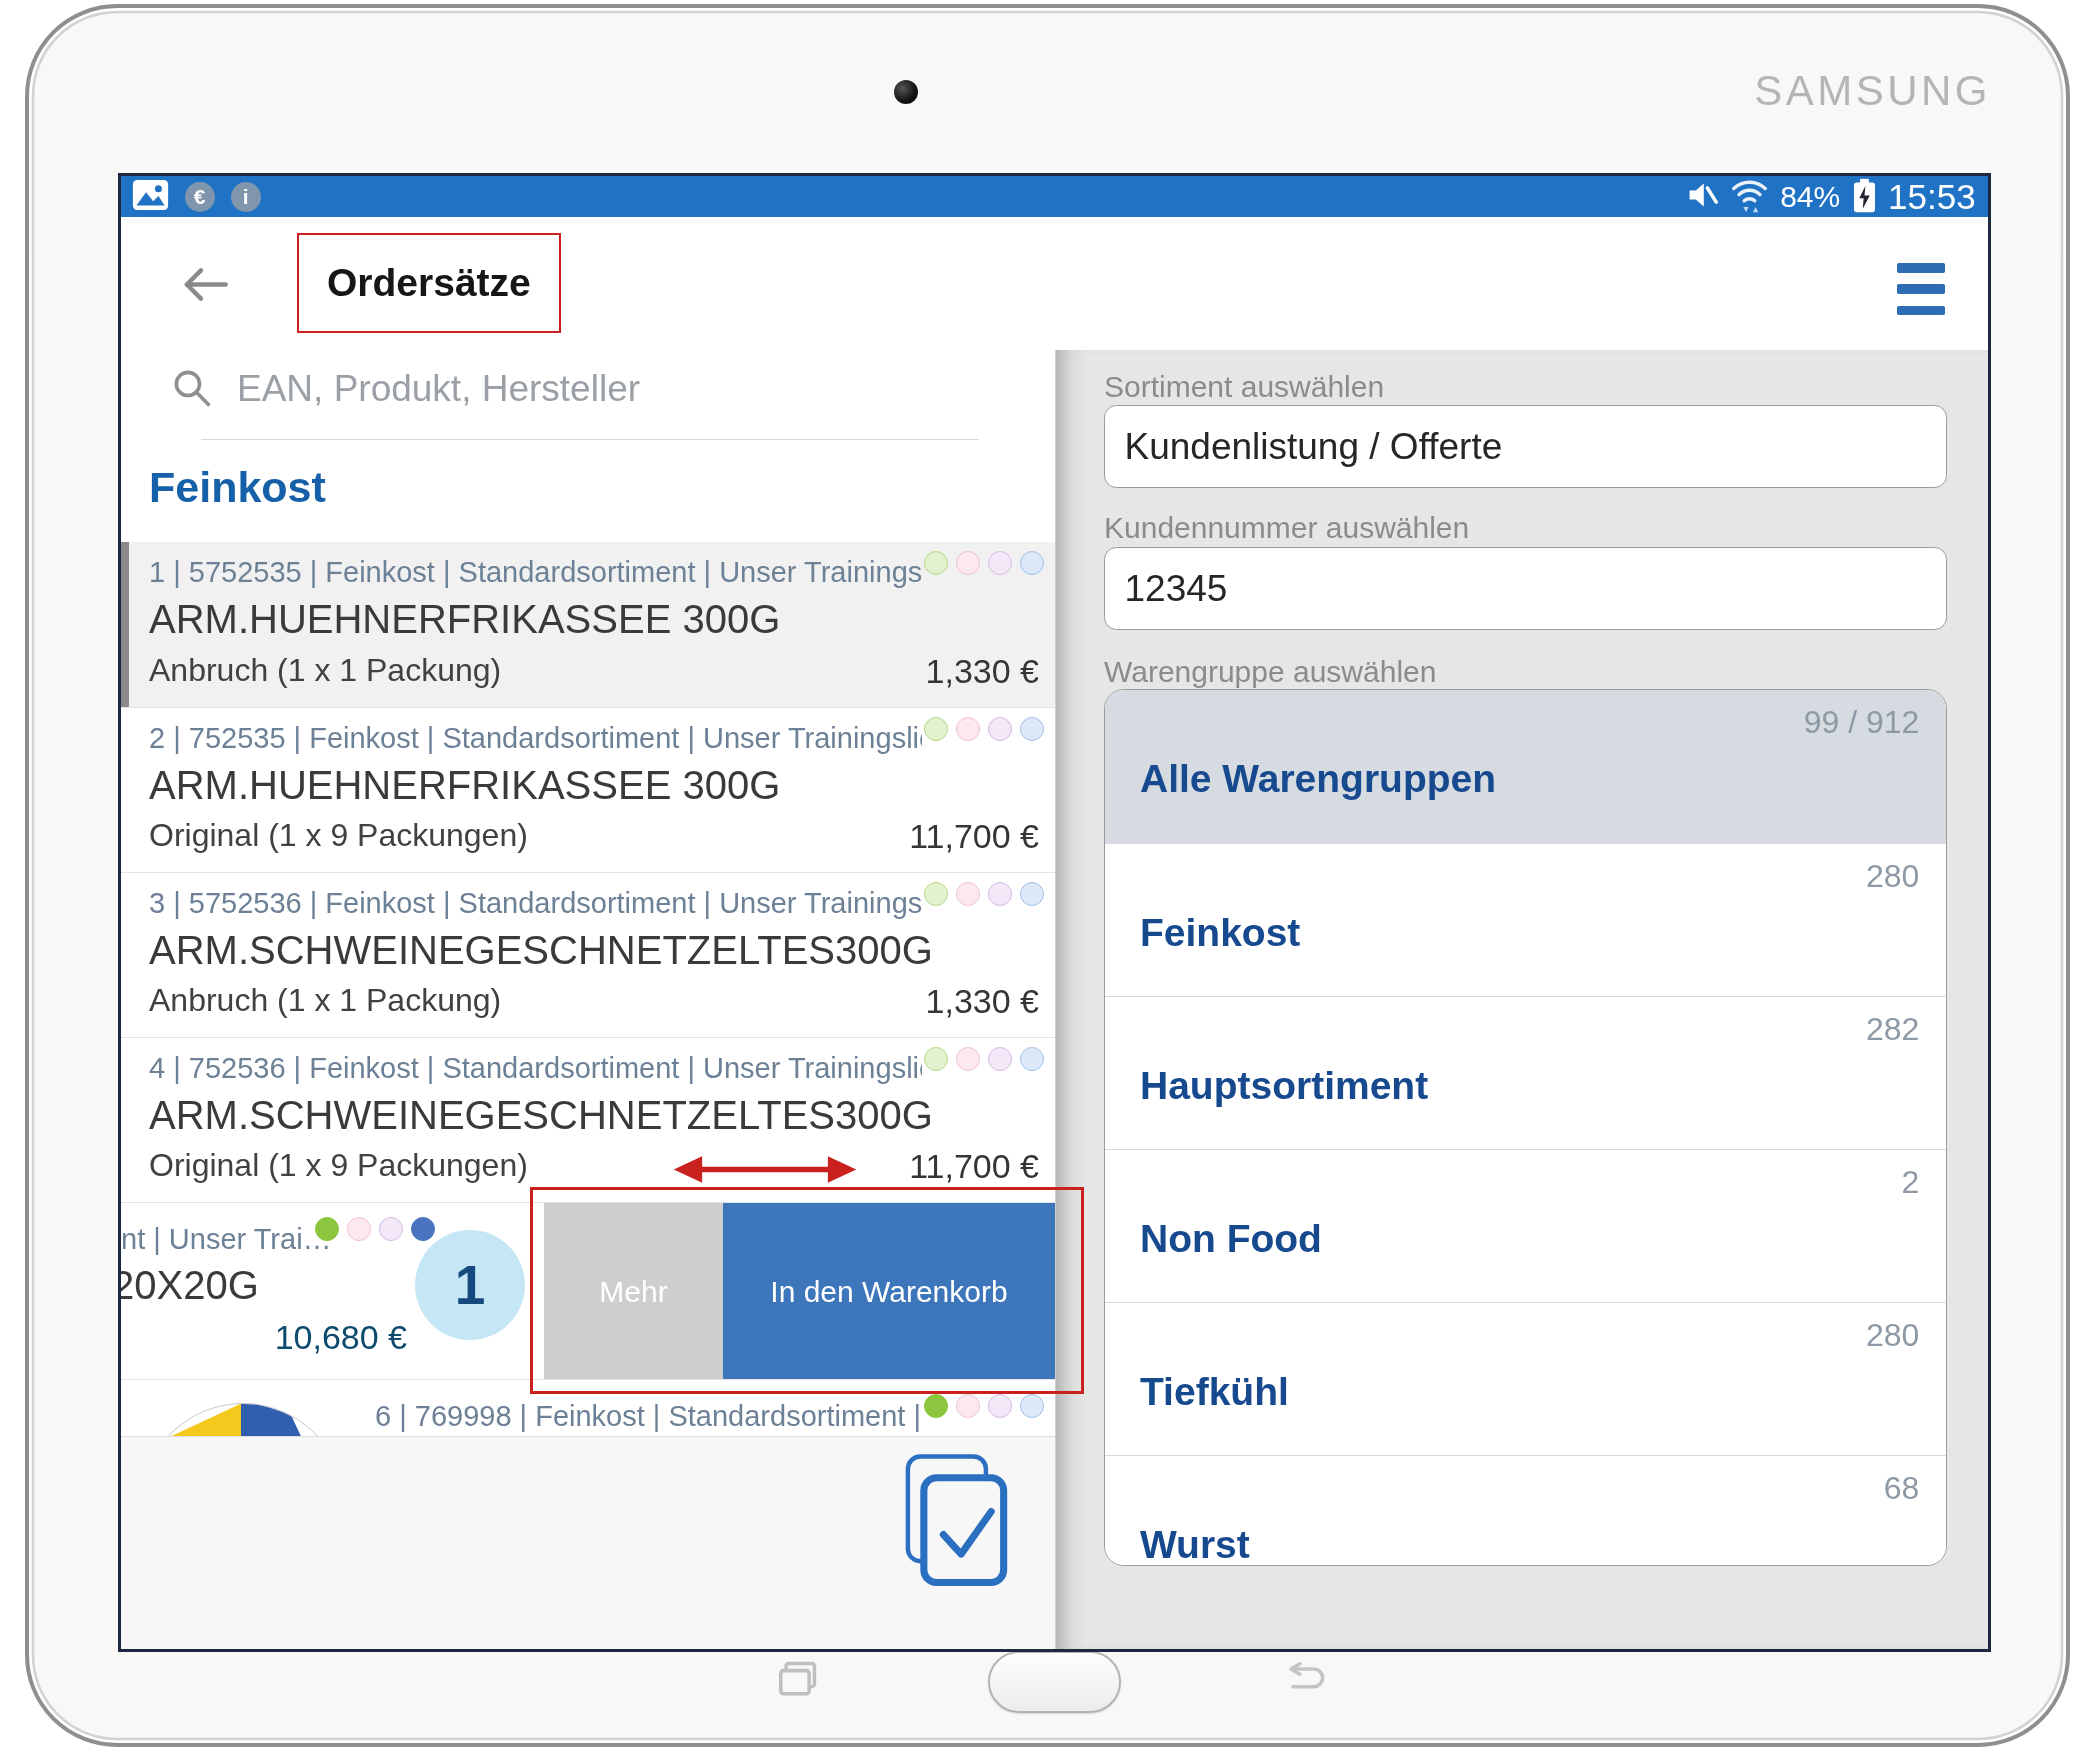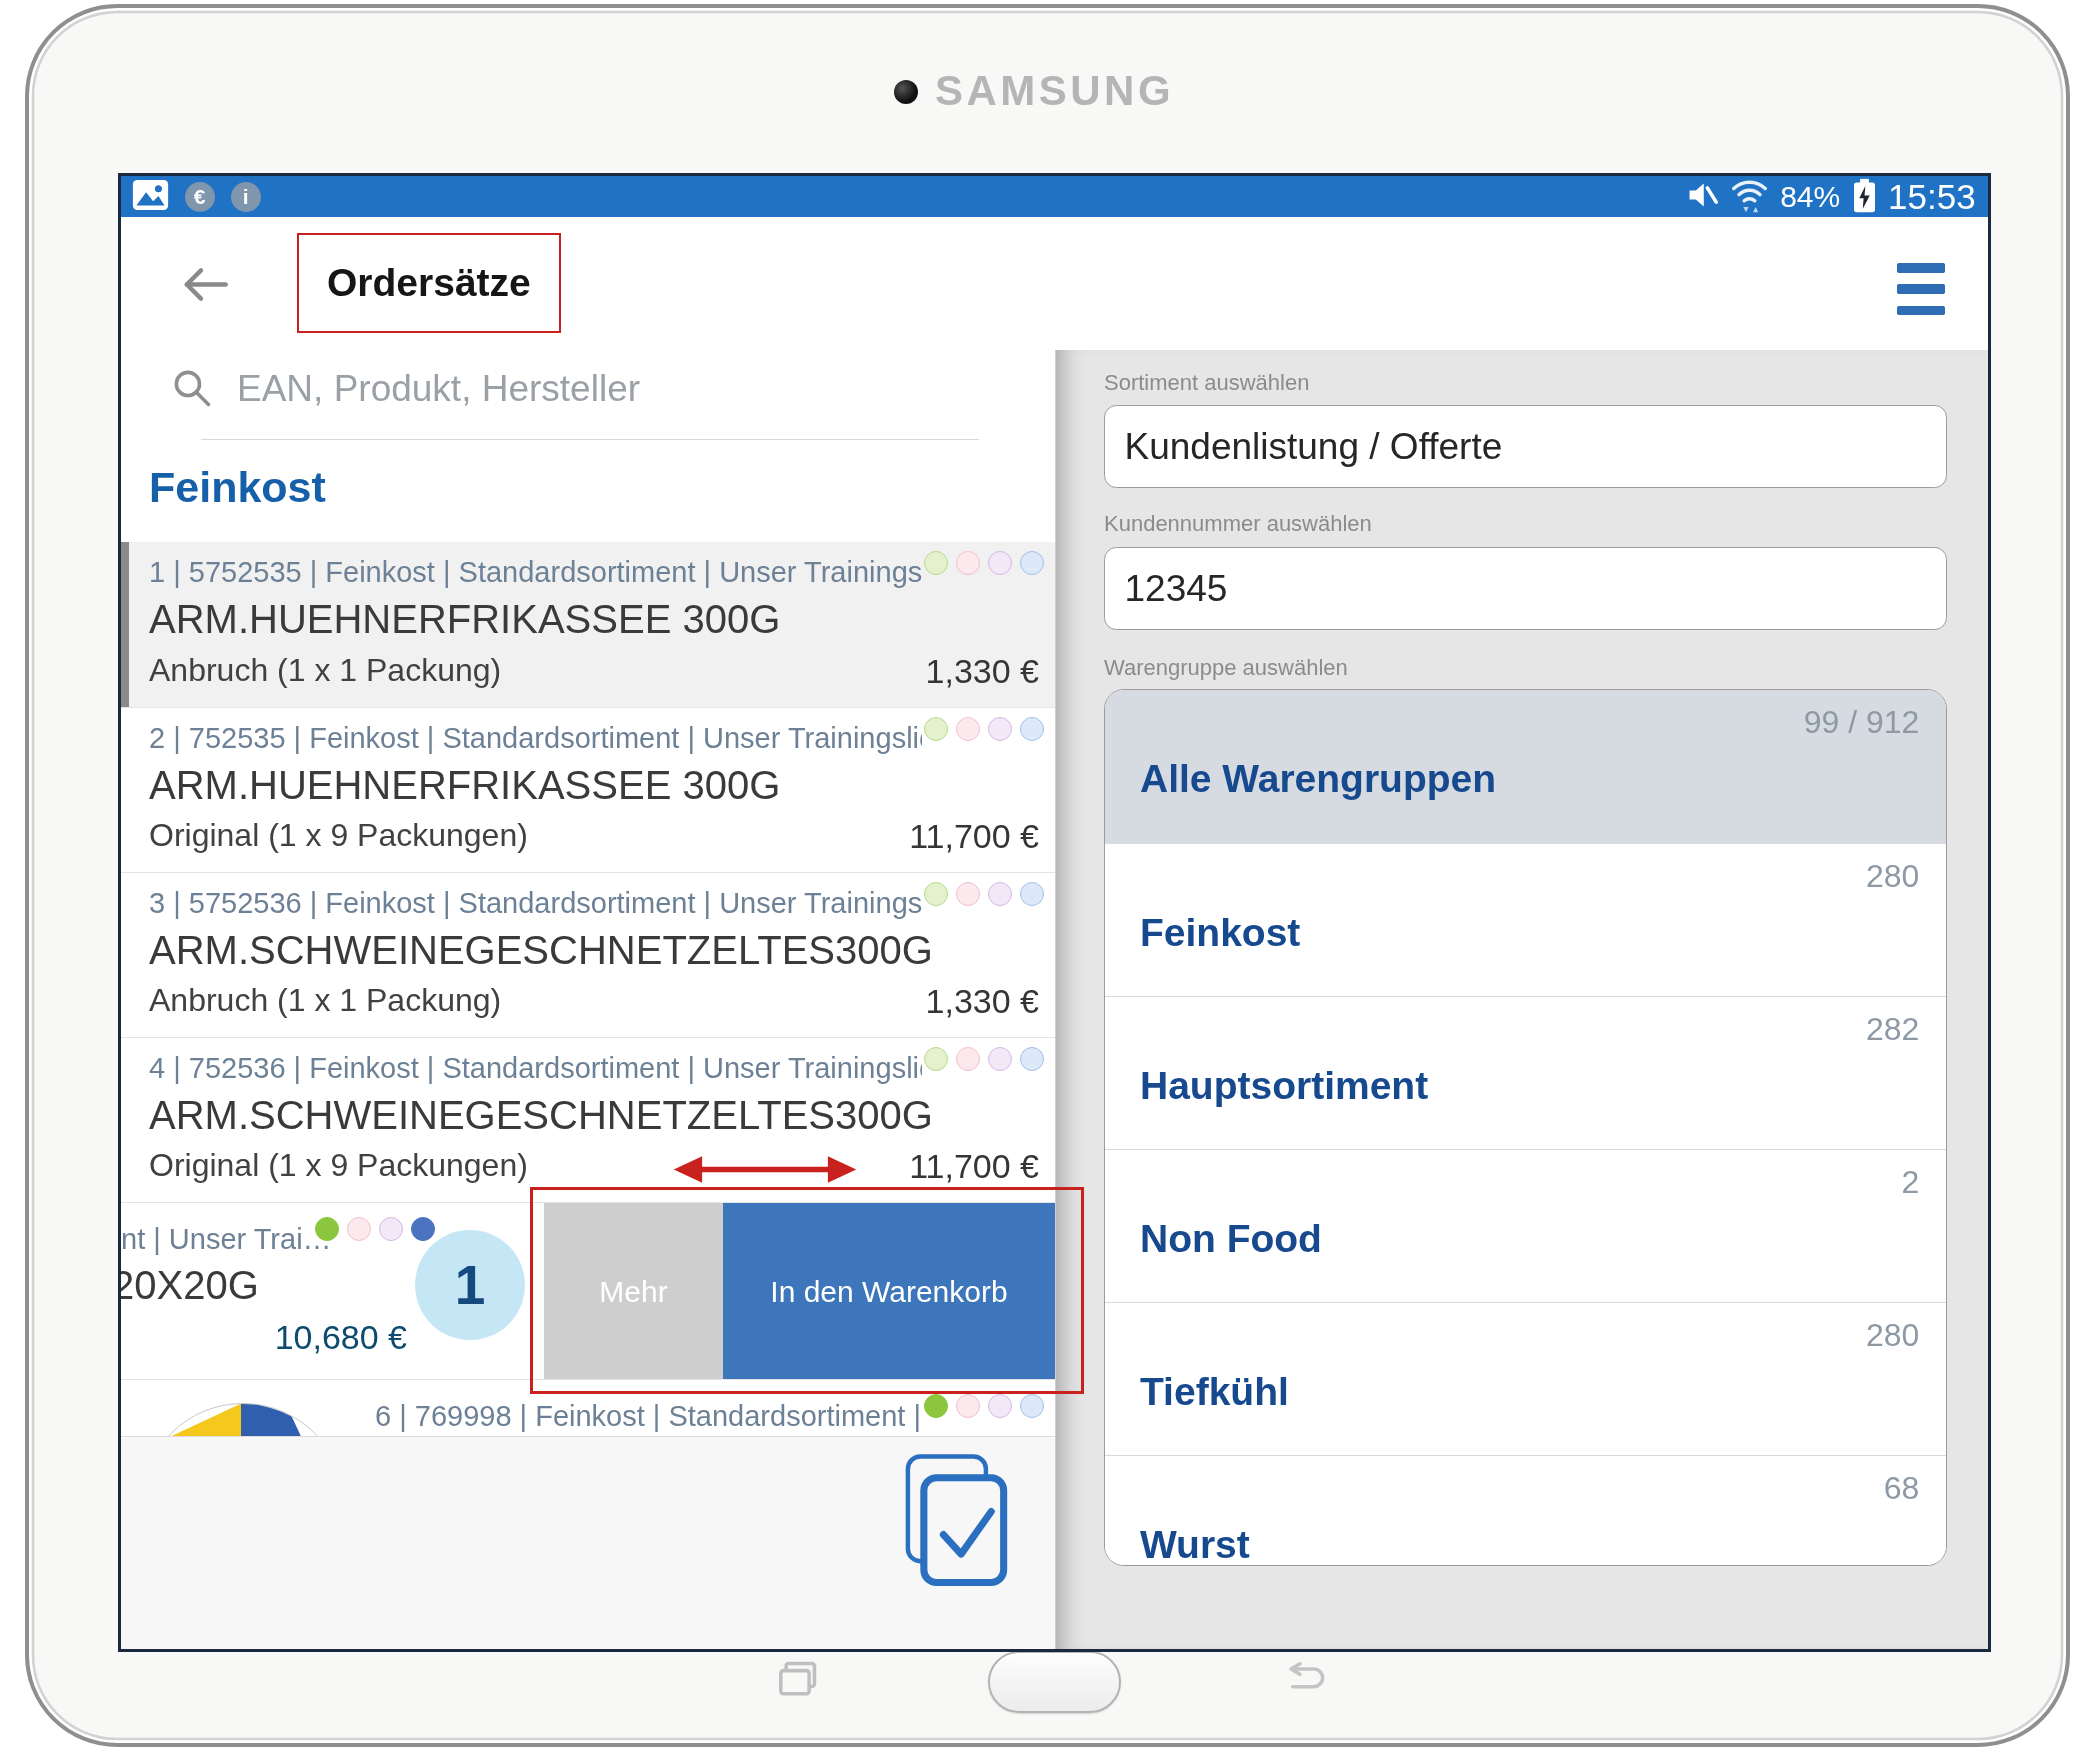--- a/index.html
+++ b/index.html
@@ -6,22 +6,22 @@
   html,body { background:#ffffff; }
   body { font-family:"Liberation Sans", sans-serif; }
   .stage { position:relative; width:2095px; height:1754px; background:#ffffff; overflow:hidden; }
 
   
   .tablet { position:absolute; left:25px; top:3.5px; width:2045px; height:1743px;
     border-radius:92px; background:#f8f8f7; border:4.4px solid #8f8f8f;
     box-shadow: inset 0 0 0 2.7px #ffffff, inset 0 0 0 5.3px #d2d2d2; }
   .camera { position:absolute; left:894px; top:80px; width:24px; height:24px; border-radius:50%;
     background:radial-gradient(circle at 35% 35%, #555 0%, #111 60%); }
-  .brand { position:absolute; left:118px; top:67px; width:1873px; text-align:center;
-    color:#b5b5b5; font-size:42px; font-weight:bold; letter-spacing:3.5px; }
+  .brand { position:absolute; left:118px; top:67px; width:1873px; text-align:right;
+    color:#b5b5b5; font-size:42px; font-weight:normal; letter-spacing:3.5px; }
 
   
   .screen { position:absolute; left:118px; top:173px; width:1873px; height:1479px;
     background:#ffffff; border:3.5px solid #1b2940; }
 
   
   .statusbar { position:absolute; left:0; right:0; top:0; height:41px; background:#1f72c4;
     display:flex; align-items:center; }
   .sb-left { position:absolute; left:10.6px; top:0; height:41px; display:flex; align-items:center; gap:16px; }
   .sb-circle { width:30px; height:30px; border-radius:50%; background:#7f96ac; color:#ffffff;
@@ -97,21 +97,21 @@
   .m6 { position:absolute; top:19.5px; left:254px; right:133px; font-size:29px; color:#6d8196;
     white-space:nowrap; overflow:hidden; }
   .dots6 { position:absolute; top:14px; right:10.6px; display:flex; gap:8px; }
 
   
   .left-footer { position:absolute; left:0; right:0; bottom:0; height:213px; background:#f7f7f7;
     border-top:0.9px solid #dddddd; z-index:5; }
   .check-icon { position:absolute; right:46px; top:16px; }
 
   
-  .rp-label { position:absolute; left:48px; font-size:22px; color:#8b8b8b; }
+  .rp-label { position:absolute; left:48px; font-size:30px; color:#8b8b8b; }
   .rp-field { position:absolute; left:48px; right:41px; height:83px; background:#ffffff;
     border:1.8px solid #9c9c9c; border-radius:12.4px; display:flex; align-items:center;
     padding-left:19.5px; font-size:37px; color:#262626; }
   .lbl1 { top:19.5px; } .fld1 { top:55px; }
   .lbl2 { top:161px; } .fld2 { top:197px; }
   .lbl3 { top:305px; }
   .listbox { position:absolute; left:48px; right:41px; top:339px; bottom:83px;
     border:1.8px solid #9c9c9c; border-radius:20px; background:#ffffff; overflow:hidden; }
   .gitem { position:relative; height:153px; background:#ffffff; }
   .gitem + .gitem { border-top:0.9px solid #d9d9d9; }

